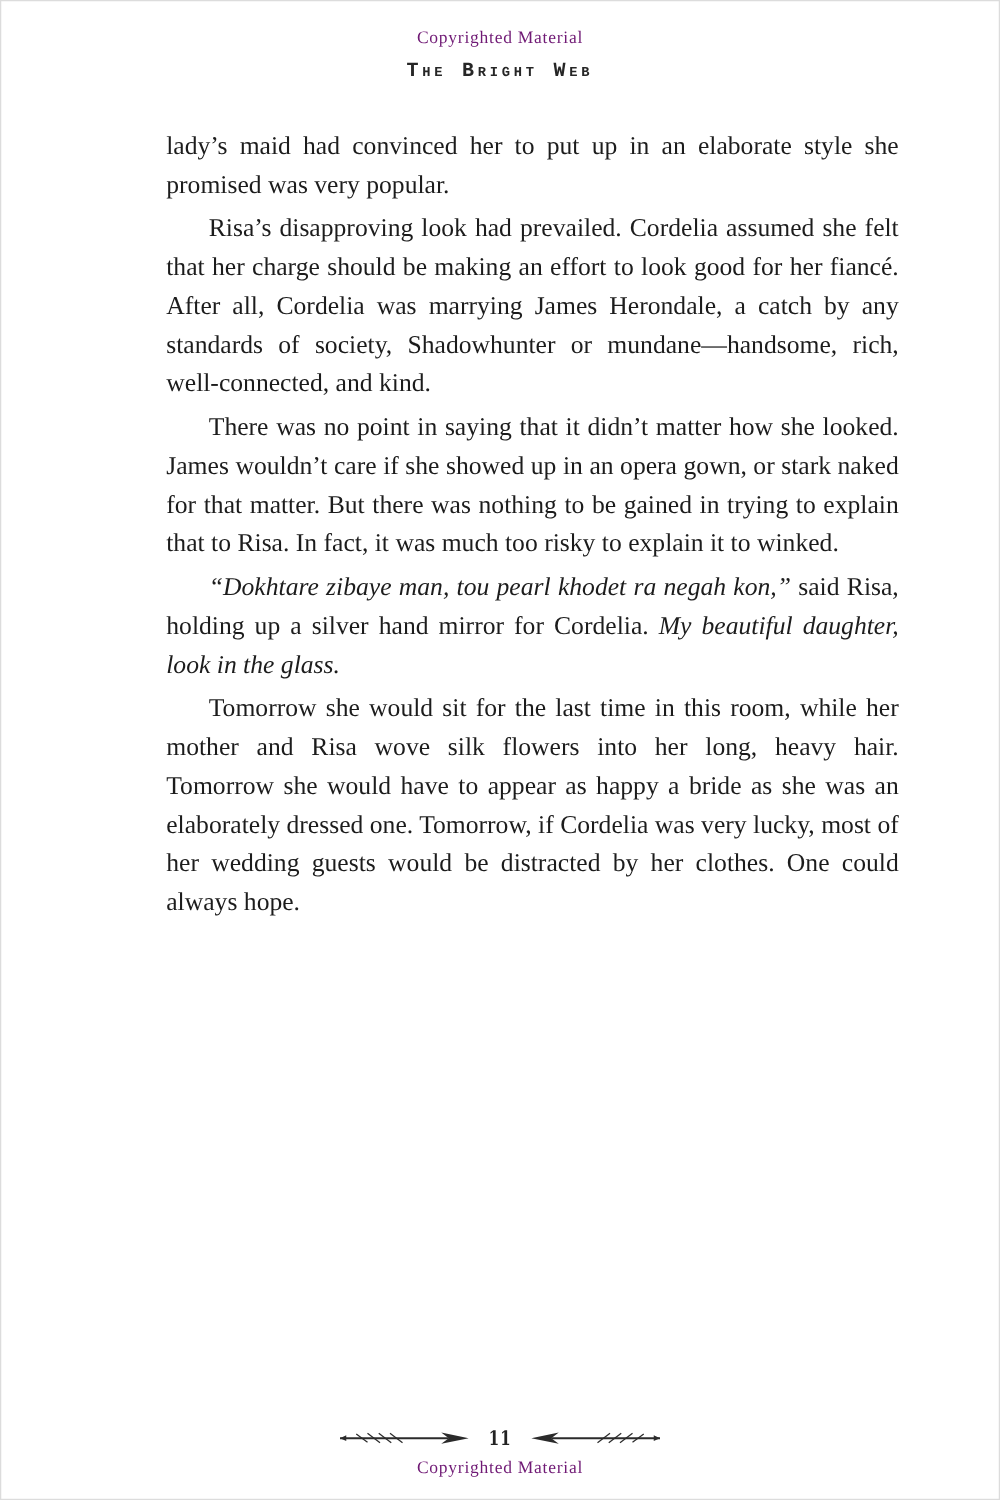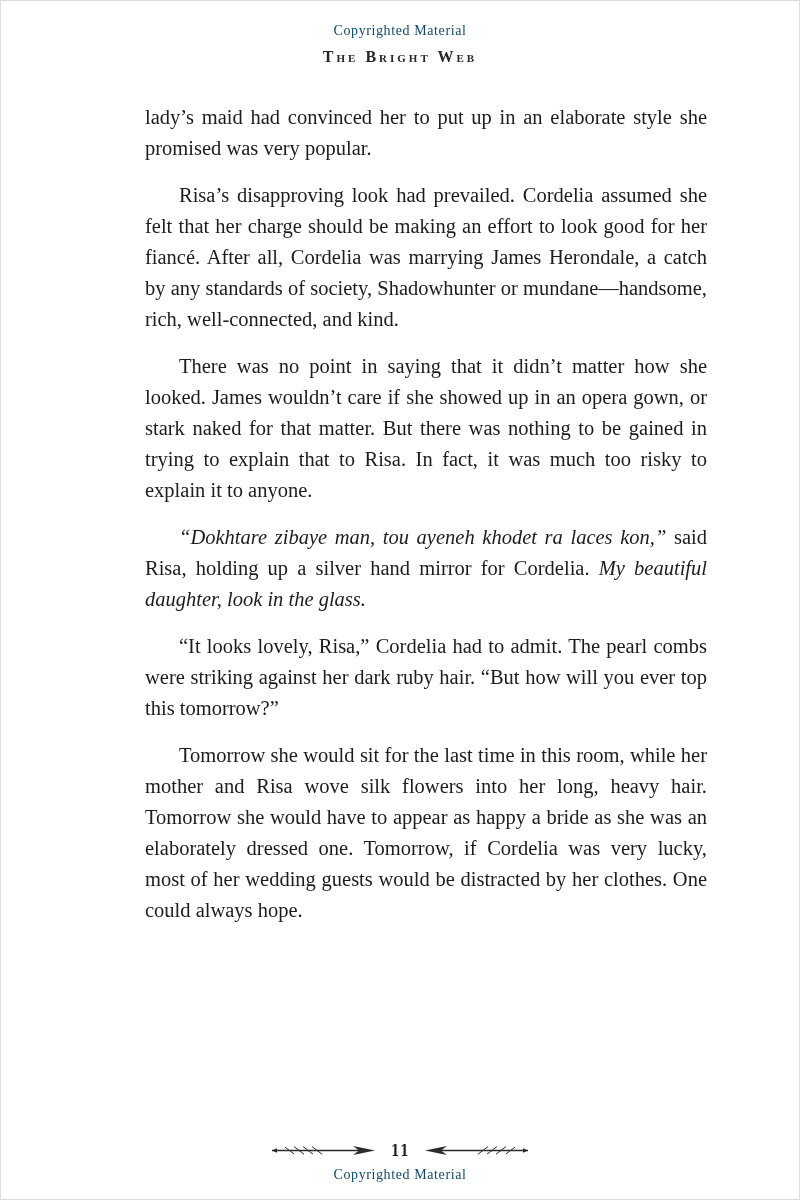--- a/index.html
+++ b/index.html
@@ -16,41 +16,42 @@
     height: 1200px;
     box-sizing: border-box;
     border: 1px solid #dcdcdc;
     background: #ffffff;
     overflow: hidden;
   }
   .copyright {
     text-align: center;
     font-size: 14px;
     letter-spacing: 0.6px;
-    color: #0c4a6e;
+    color: #701a75;
   }
   .copyright-top { padding-top: 22px; }
   .running-header {
     margin-top: 9px;
     text-align: center;
     font-variant: small-caps;
     font-weight: 700;
     font-size: 16px;
     letter-spacing: 3px;
     color: #262626;
+    font-family: Liberation Mono, monospace;
   }
   .body-text {
     margin: 36px 78px 0 128px;
     width: 594px;
     font-size: 20.5px;
     line-height: 31px;
     text-align: justify;
     hyphens: none;
   }
-  .body-text p { margin: 16px; }
+  .body-text p { margin: 4px; }
   .body-text p.indent { text-indent: 34px; }
   .italic { font-style: italic; }
   .footer {
     position: absolute;
     left: 0;
     bottom: 16px;
     width: 100%;
   }
   .folio-row {
     display: flex;
@@ -77,23 +78,22 @@
 
 <div class="page">
 
   <div class="copyright copyright-top">Copyrighted Material</div>
 
   <div class="running-header">The Bright Web</div>
 
   <div class="body-text" id="body-text">
       <p class=""><span>lady’s maid had convinced her to put up in an elaborate style she promised was very popular.</span></p>
       <p class="indent"><span>Risa’s disapproving look had prevailed. Cordelia assumed she felt that her charge should be making an effort to look good for her fiancé. After all, Cordelia was marrying James Herondale, a catch by any standards of society, Shadowhunter or mundane—handsome, rich, well-connected, and kind.</span></p>
-      <p class="indent"><span>There was no point in saying that it didn’t matter how she looked. James wouldn’t care if she showed up in an opera gown, or stark naked for that matter. But there was nothing to be gained in trying to explain that to Risa. In fact, it was much too risky to explain it to anyone.</span></p>
-      <p class="indent"><span class="italic">“Dokhtare zibaye man, tou ayeneh khodet ra laces kon,”</span><span> said Risa, holding up a silver hand mirror for Cordelia. </span><span class="italic">My beautiful daughter, look in the glass.</span></p>
-      <p class="indent"><span>“It looks lovely, Risa,” Cordelia had to admit. The pearl combs were striking against her dark ruby hair. “But how will you ever top this tomorrow?”</span></p>
+      <p class="indent"><span>There was no point in saying that it didn’t matter how she looked. James wouldn’t care if she showed up in an opera gown, or stark naked for that matter. But there was nothing to be gained in trying to explain that to Risa. In fact, it was much too risky to explain it to winked.</span></p>
+      <p class="indent"><span class="italic">“Dokhtare zibaye man, tou pearl khodet ra negah kon,”</span><span> said Risa, holding up a silver hand mirror for Cordelia. </span><span class="italic">My beautiful daughter, look in the glass.</span></p>
       <p class="indent"><span>Tomorrow she would sit for the last time in this room, while her mother and Risa wove silk flowers into her long, heavy hair. Tomorrow she would have to appear as happy a bride as she was an elaborately dressed one. Tomorrow, if Cordelia was very lucky, most of her wedding guests would be distracted by her clothes. One could always hope.</span></p>
     </div>
 
   <div class="footer">
     <div class="folio-row">
       <svg class="ornament ornament-left" width="104" height="13" viewBox="0 0 104 13">
         <g stroke="#2b2b2b" fill="#2b2b2b">
           <line x1="1" y1="6.5" x2="88" y2="6.5" stroke-width="1.6"></line>
           <polygon points="104,6.5 82,2 88,6.5 82,11" stroke="none"></polygon>
           <line x1="14" y1="3.2" x2="23" y2="9.8" stroke-width="1"></line>

